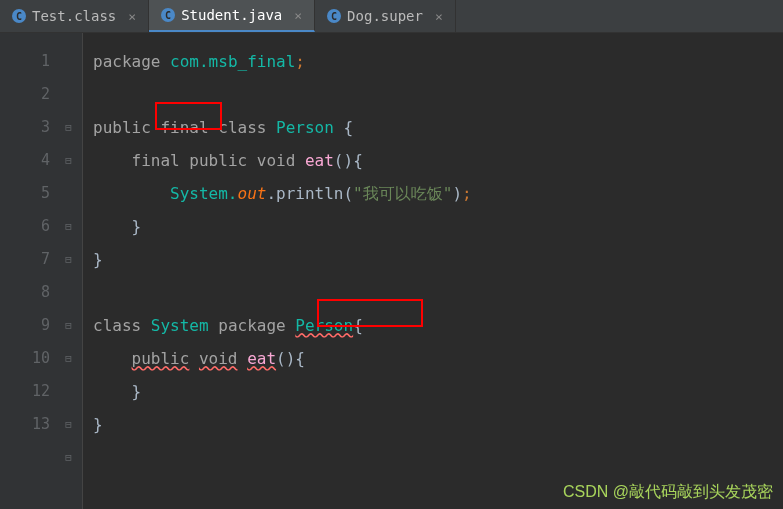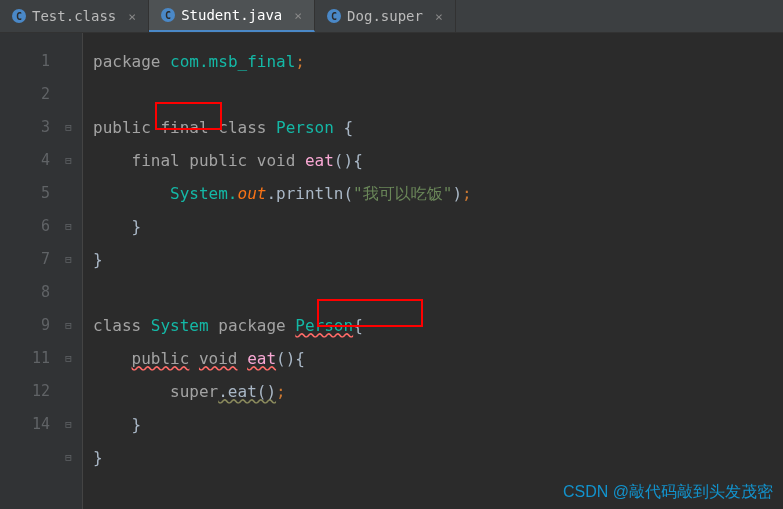--- a/index.html
+++ b/index.html
@@ -112,21 +112,21 @@
     }
     .highlight-box {
       position: absolute;
       border: 2px solid #ff0000;
       pointer-events: none;
     }
     .watermark {
       position: absolute;
       bottom: 6px;
       right: 10px;
-      color: #0ea5e9;
+      color: #bef264;
       font-size: 16px;
       font-family: sans-serif;
       opacity: 0.85;
     }
   </style>
 </head>
 <body>
 
 <div class="tabs">
   <div class="tab">
@@ -150,23 +150,23 @@
   <div class="gutter">
     <div class="gutter-line">1</div>
     <div class="gutter-line">2</div>
     <div class="gutter-line">3</div>
     <div class="gutter-line">4</div>
     <div class="gutter-line">5</div>
     <div class="gutter-line">6</div>
     <div class="gutter-line">7</div>
     <div class="gutter-line">8</div>
     <div class="gutter-line">9</div>
-    <div class="gutter-line">11</div>
+    <div class="gutter-line">10</div>
     <div class="gutter-line">12</div>
-    <div class="gutter-line">14</div>
+    <div class="gutter-line">13</div>
   </div>
 
   <div class="fold-col">
     <div class="fold-mark"></div>
     <div class="fold-mark"></div>
     <div class="fold-mark">⊟</div>
     <div class="fold-mark">⊟</div>
     <div class="fold-mark"></div>
     <div class="fold-mark">⊟</div>
     <div class="fold-mark">⊟</div>
@@ -183,21 +183,20 @@
     <div class="code-line"><span class="kw">package</span> <span class="ident">com.msb_final</span><span class="semi">;</span></div>
     <div class="code-line"></div>
     <div class="code-line"><span class="kw">public</span> <span class="kw">final</span> <span class="kw">class</span> <span class="ident">Person</span><span> {</span></div>
     <div class="code-line">    <span class="kw">final</span> <span class="kw">public</span> <span class="kw">void</span> <span class="method">eat</span><span>(){</span></div>
     <div class="code-line">        <span class="ident">System.</span><span class="static-field">out</span><span>.println(</span><span class="str">"我可以吃饭"</span><span>)</span><span class="semi">;</span></div>
     <div class="code-line">    <span>}</span></div>
     <div class="code-line"><span>}</span></div>
     <div class="code-line"></div>
     <div class="code-line"><span class="kw">class</span> <span class="ident">System</span> <span class="kw">package</span> <span class="ident err-underline">Person</span><span>{</span></div>
     <div class="code-line">    <span class="kw err-underline">public</span> <span class="kw err-underline">void</span> <span class="method err-underline">eat</span><span>(){</span></div>
-    <div class="code-line">        <span class="kw">super</span><span class="warn-underline">.eat()</span><span class="semi">;</span></div>
     <div class="code-line">    <span>}</span></div>
     <div class="code-line"><span>}</span></div>
     <div class="code-line"></div>
 
     <div class="highlight-box" style="top:69px;left:72px;width:67px;height:28px"></div>
     <div class="highlight-box" style="top:266px;left:234px;width:106px;height:28px"></div>
   </div>
 </div>
 
 <div class="watermark">CSDN @敲代码敲到头发茂密</div>

